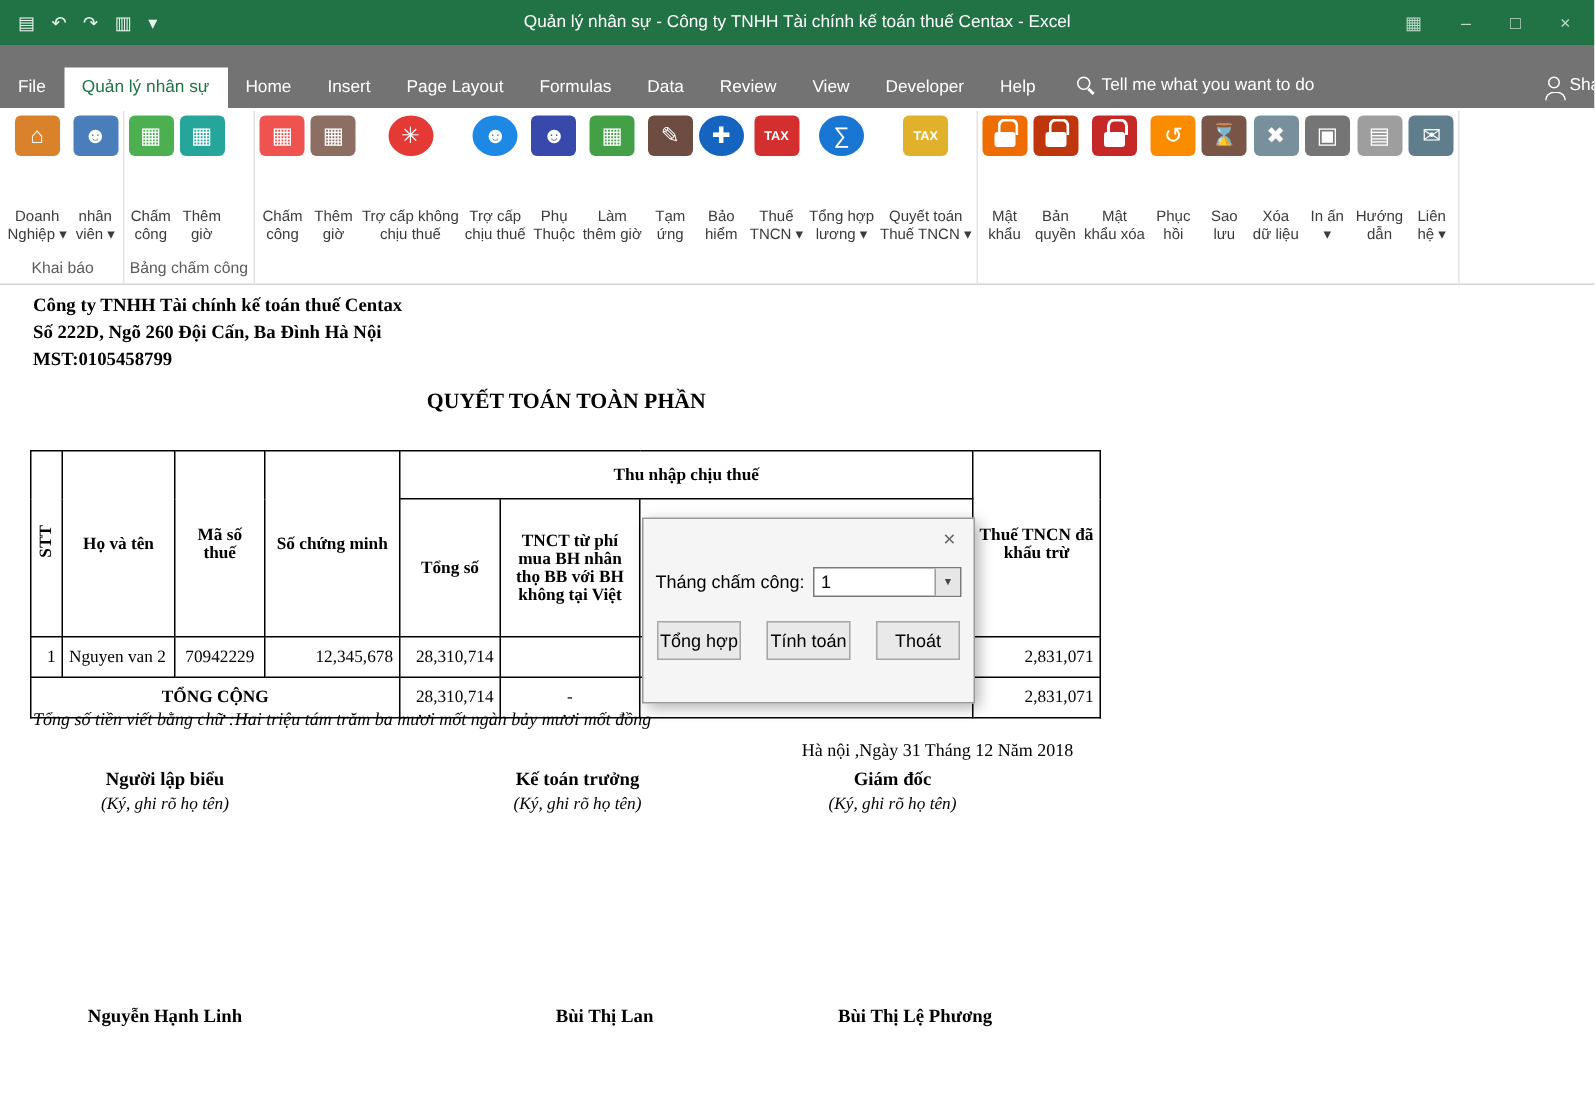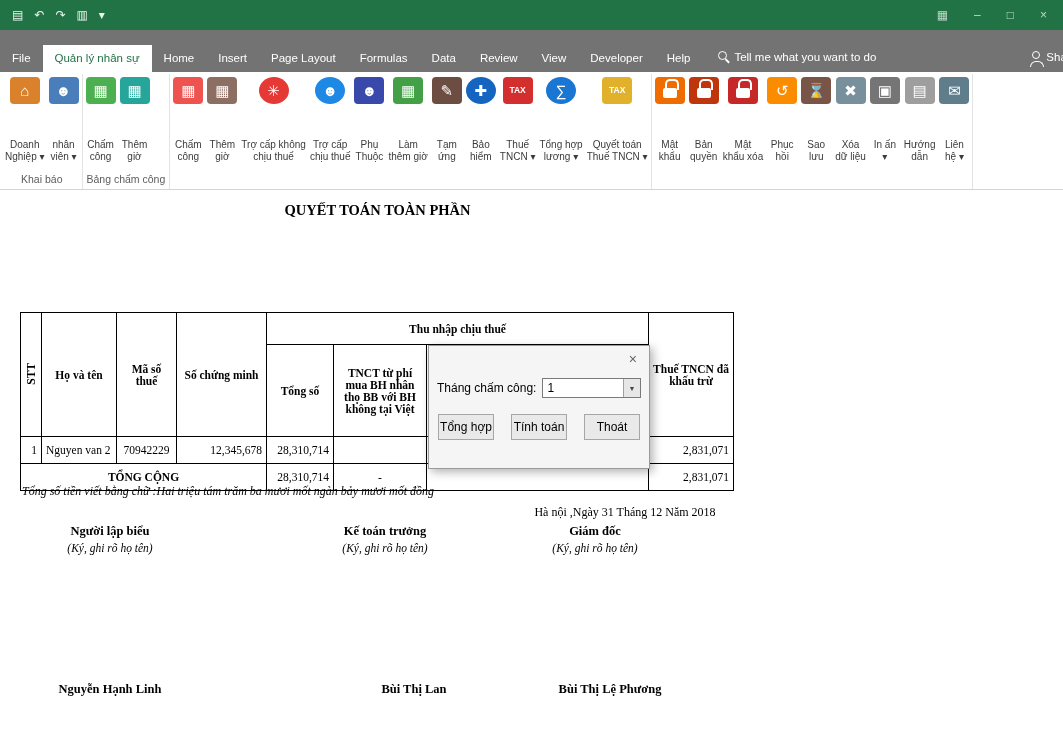--- a/index.html
+++ b/index.html
@@ -68,21 +68,21 @@
   .amount-line { position:absolute; left:22px; top:282px; font-style:italic; font-size:12px; }
   .date-line { position:absolute; left:500px; top:303px; width:250px; text-align:center; font-size:12px; }
   .sigblock { position:absolute; top:322px; text-align:center; }
   .sig0 { left:40px;  width:140px; }
   .sig1 { left:310px; width:150px; }
   .sig2 { left:520px; width:150px; }
   .sig-title { font-weight:bold; font-size:12.5px; }
   .sig-note { font-style:italic; font-size:11.5px; margin-top:3px; }
   .signame { position:absolute; top:480px; text-align:center; font-weight:bold; font-size:12.5px; }
   .nm0 { left:40px;  width:140px; }
-  .nm1 { left:344px; width:140px; }
+  .nm1 { left:333px; width:140px; }
   .nm2 { left:535px; width:150px; }
 
   
   .dialog { position:absolute; left:428px; top:345px; width:222px; height:124px; background:#f5f5f5;
             border:1px solid #9a9a9a; box-shadow:3px 3px 9px rgba(0,0,0,.3); z-index:10; font-size:12px; }
   .dlg-titlebar { height:26px; display:flex; justify-content:flex-end; align-items:center; padding-right:9px; }
   .dlg-close { color:#666; font-size:14px; cursor:pointer; padding:0 3px; }
   .dlg-row { display:flex; align-items:center; padding:6px 8px 0 8px; gap:6px; }
   .combo { flex:1; height:20px; background:#fff; border:1px solid #7a7a7a; display:flex; align-items:stretch; cursor:pointer; }
   .combo-val { flex:1; padding-left:4px; display:flex; align-items:center; }
@@ -94,20 +94,21 @@
 <body>
 
 <div class="titlebar">
   <div class="qat">
     <span class="qicon">▤</span>
     <span class="qicon">↶</span>
     <span class="qicon">↷</span>
     <span class="qicon">▥</span>
     <span class="qicon">▾</span>
   </div>
+  <div class="title-text">Quản lý nhân sự - Công ty TNHH Tài chính kế toán thuế Centax - Excel</div>
   <div class="win-controls">
     <span class="wicon">▦</span>
     <span class="wicon">–</span>
     <span class="wicon">□</span>
     <span class="wicon">×</span>
   </div>
 </div>
 
 <div class="tabbar">
   <div class="tab">File</div>
@@ -246,20 +247,25 @@
       </div>
       <div class="rbtn">
         <span class="icn c24">✉</span>
         <span class="rlab"><span>Liên</span><br><span>hệ ▾</span></span>
       </div>
     </div>
   </div>
 </div>
 
 <div class="doc">
+  <div class="company">
+    <div>Công ty TNHH Tài chính kế toán thuế Centax</div>
+    <div>Số 222D, Ngõ 260 Đội Cấn, Ba Đình Hà Nội</div>
+    <div>MST:0105458799</div>
+  </div>
   <div class="report-title">QUYẾT TOÁN TOÀN PHẦN</div>
 
   <table class="sheet">
     <colgroup>
       <col style="width:18px">
         <col style="width:75px">
         <col style="width:60px">
         <col style="width:90px">
       <col style="width:67px">
         <col style="width:93px">

